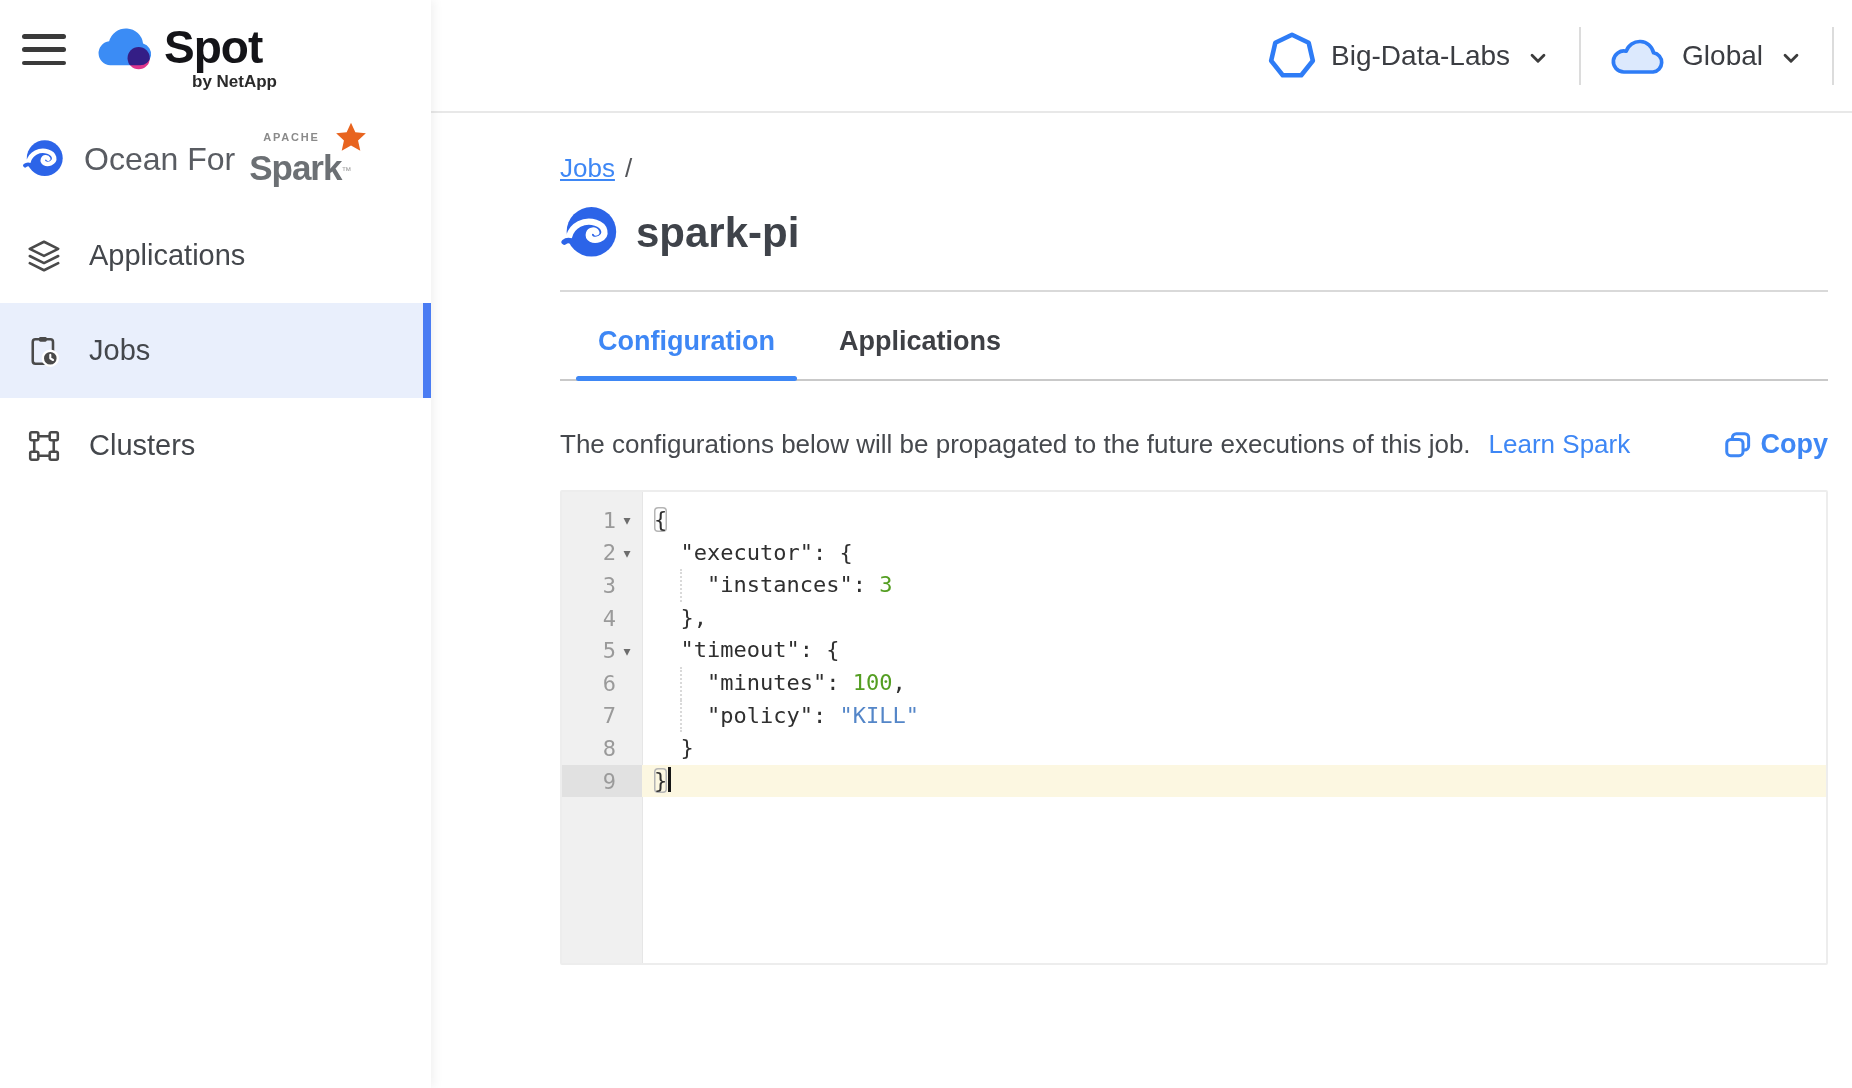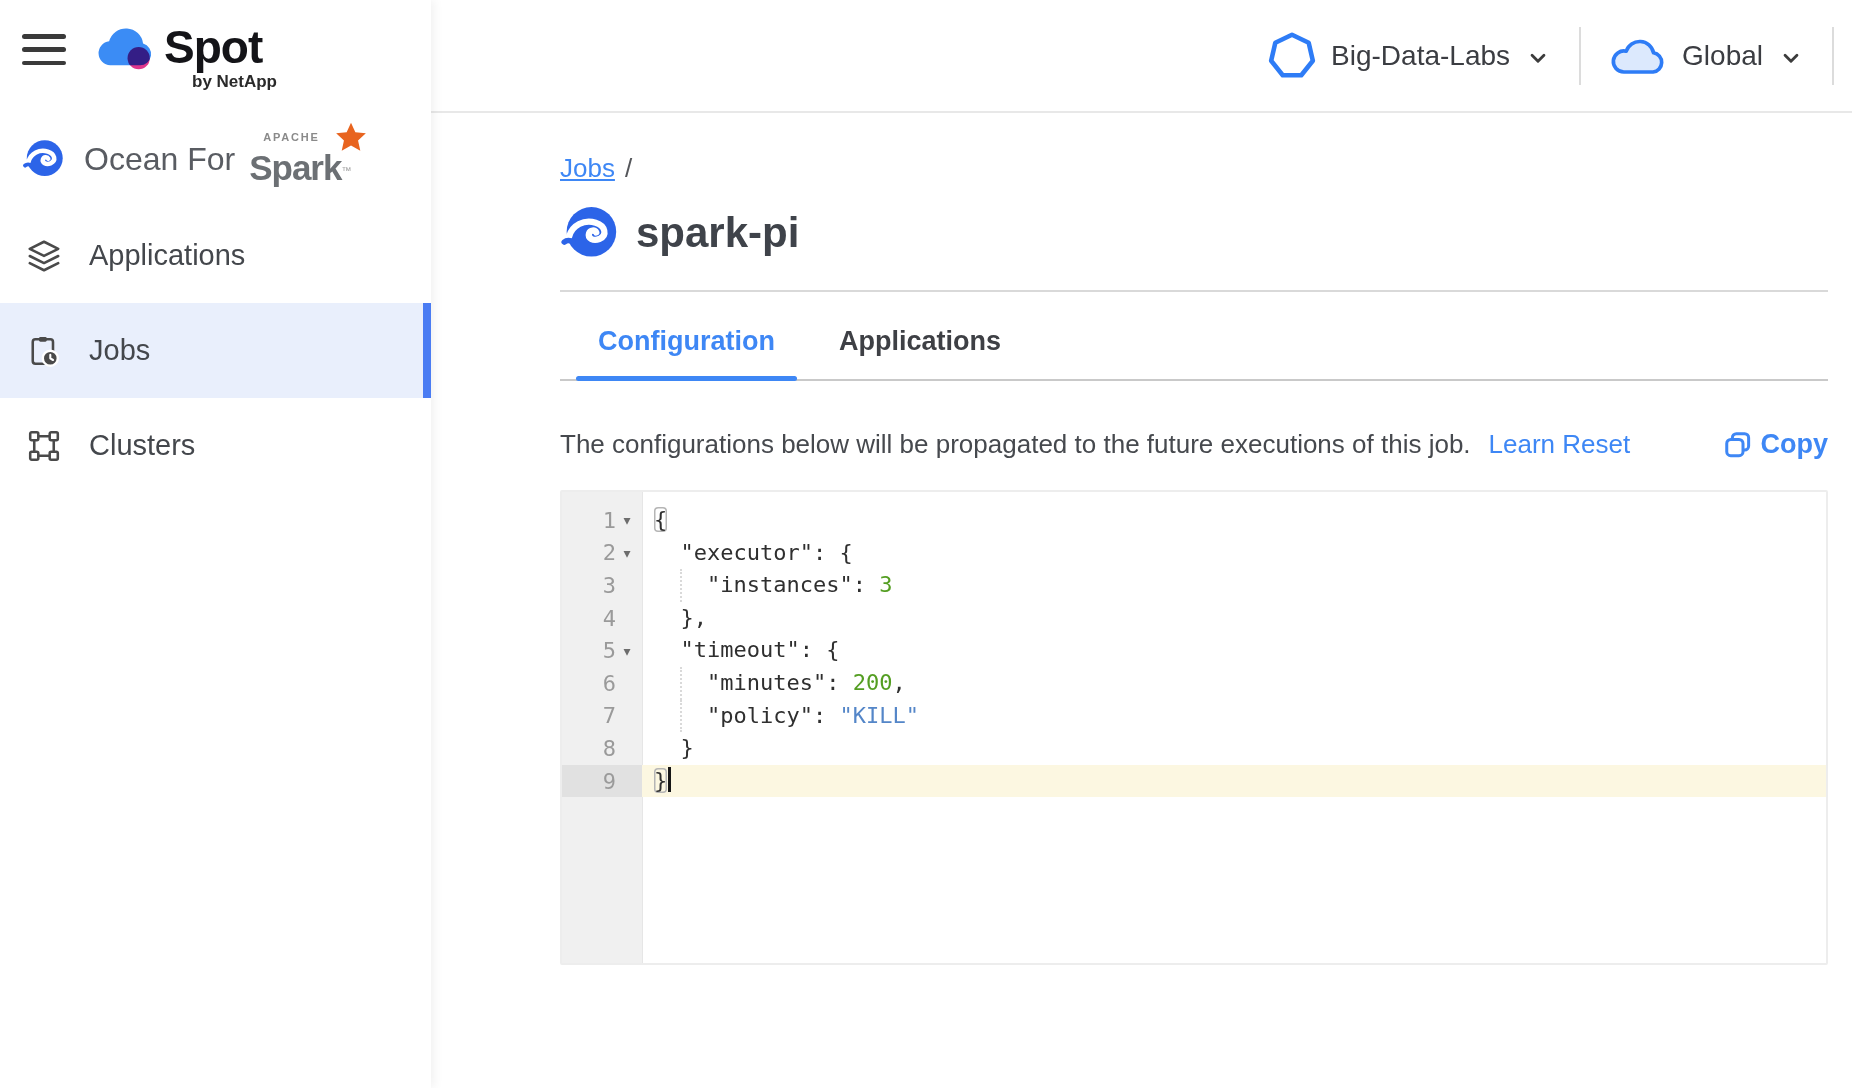--- a/index.html
+++ b/index.html
@@ -242,21 +242,21 @@
 
       <div class="title-divider"></div>
 
       <div class="tabs" id="tabs">
           <div class="tab active">Configuration</div>
           <div class="tab">Applications</div>
         </div>
 
       <div class="desc-row">
         <span>The configurations below will be propagated to the future executions of this job.</span>
-        <span class="learn-more">Learn Reset</span>
+        <span class="learn-more">Learn Spark</span>
         <span class="copy-btn">
           <span class="copy-icon"><svg viewBox="0 0 24 24" fill="none" stroke="currentColor" stroke-width="2.4" stroke-linejoin="round">
                 <rect x="7.5" y="3" width="13" height="13" rx="3.2"></rect>
                 <rect x="3" y="7.5" width="13" height="13" rx="3.2" fill="#ffffff"></rect>
               </svg></span>
           <span>Copy</span>
         </span>
       </div>
 
       <div class="editor">
@@ -294,21 +294,21 @@
                 <span>5</span>
                 <span class="fold">▾</span>
               </div>
               <div class="code"><span class="tk-plain">  "timeout": {</span></div>
             </div>
             <div class="line">
               <div class="gut">
                 <span>6</span>
                 <span class="fold hidden">▾</span>
               </div>
-              <div class="code"><span class="guide"></span><span class="tk-plain">    "minutes": </span><span class="tk-number">200</span><span class="tk-plain">,</span></div>
+              <div class="code"><span class="guide"></span><span class="tk-plain">    "minutes": </span><span class="tk-number">100</span><span class="tk-plain">,</span></div>
             </div>
             <div class="line">
               <div class="gut">
                 <span>7</span>
                 <span class="fold hidden">▾</span>
               </div>
               <div class="code"><span class="guide"></span><span class="tk-plain">    "policy": </span><span class="tk-string">"KILL"</span></div>
             </div>
             <div class="line">
               <div class="gut">

